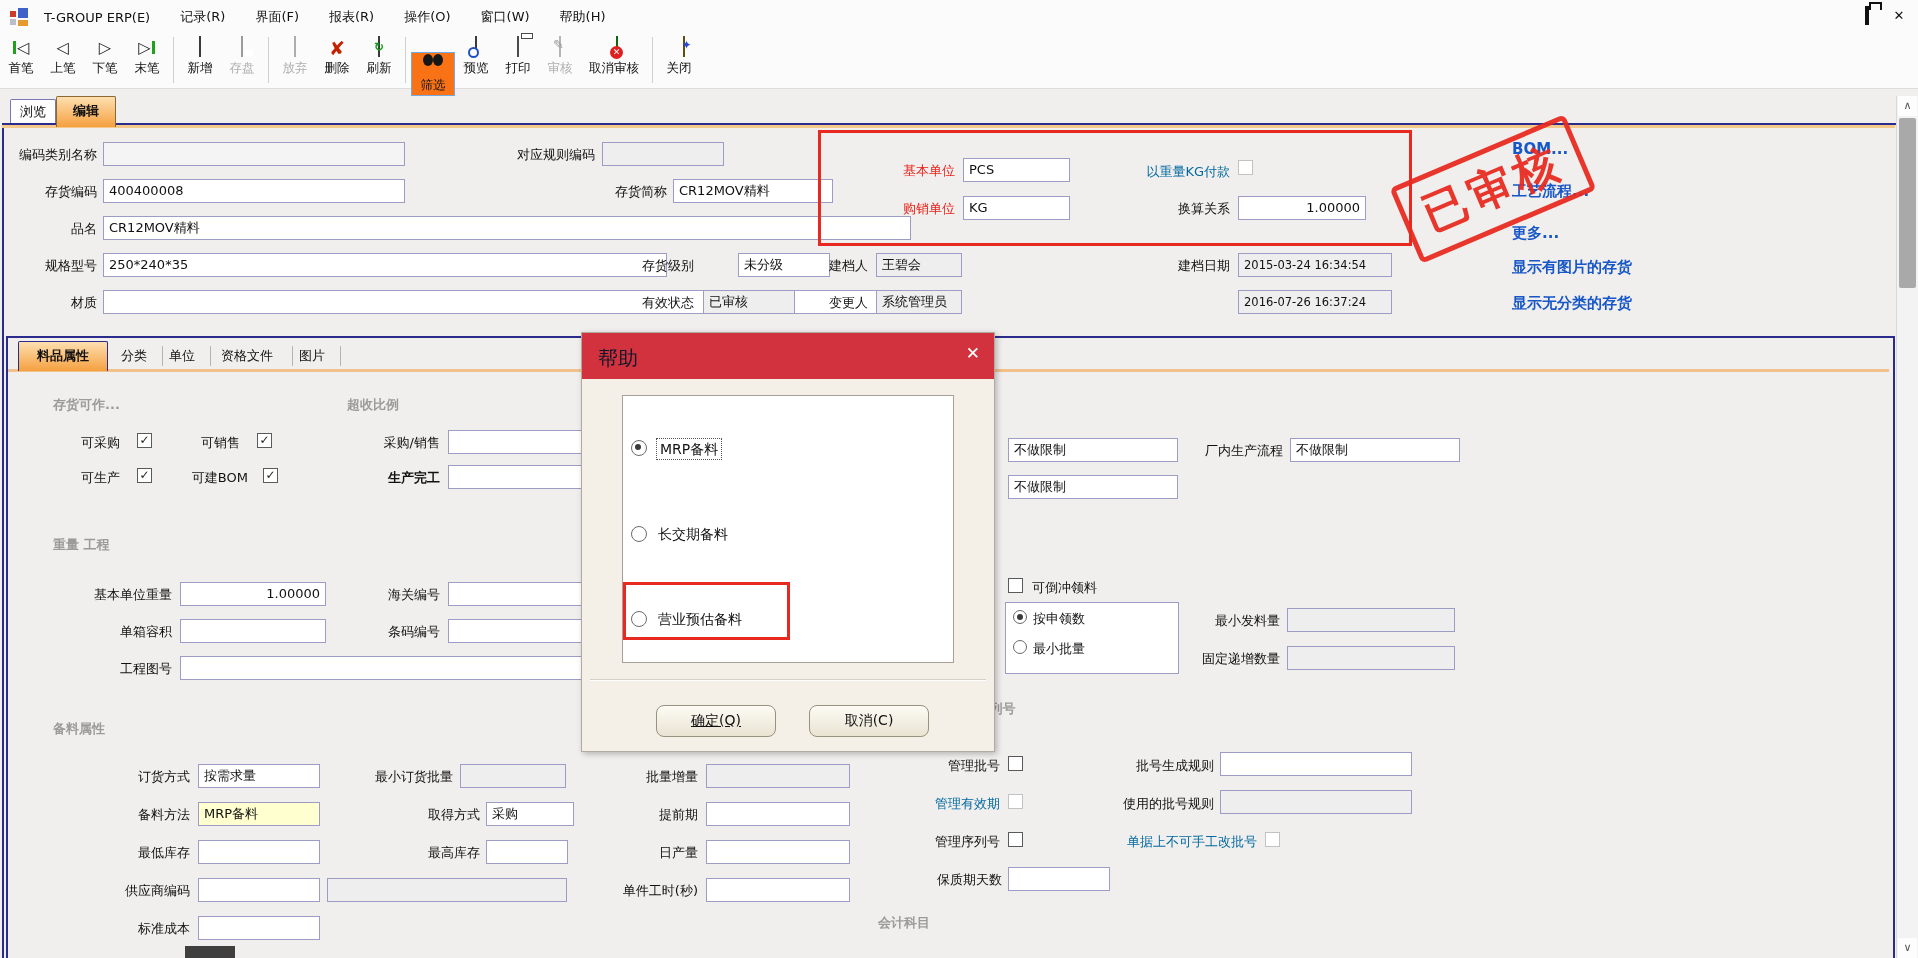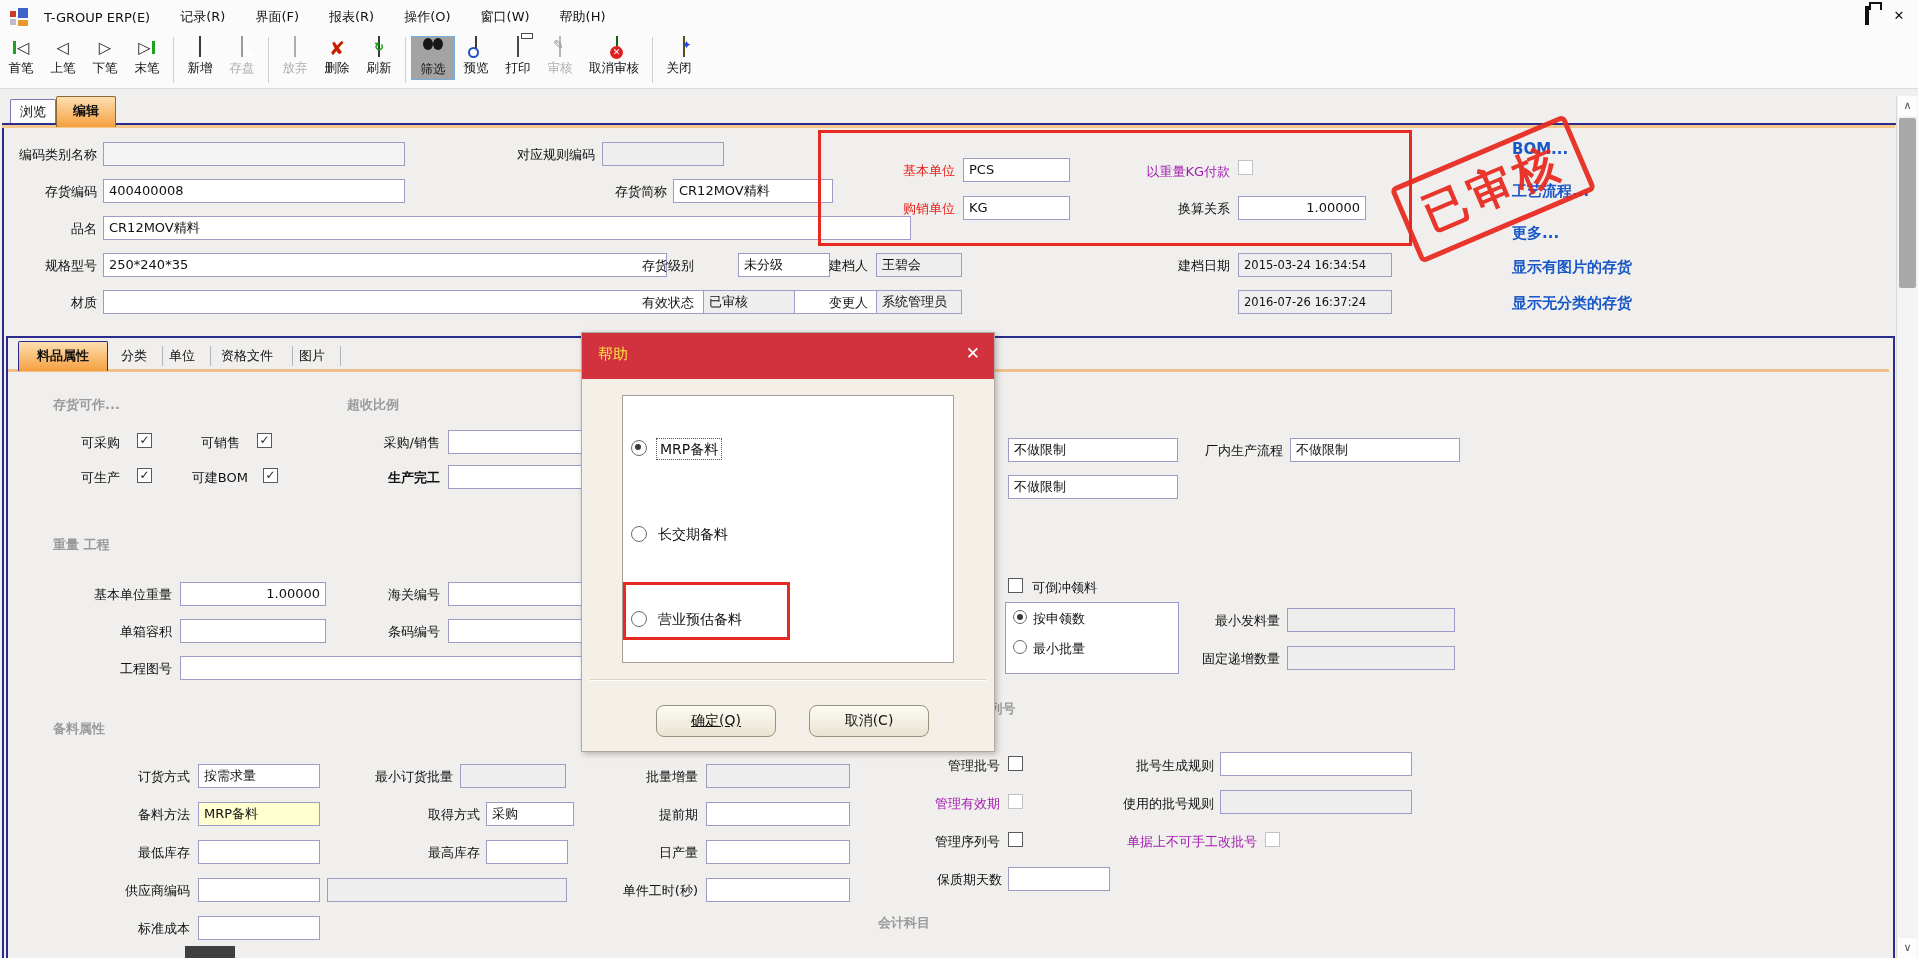--- a/index.html
+++ b/index.html
@@ -15,21 +15,21 @@
   #wincontrols{position:absolute;right:10px;top:7px;display:flex;gap:14px;align-items:center;}
   .winbtn{width:18px;height:18px;text-align:center;font-weight:bold;font-size:13px;line-height:18px;}
   .minbar{width:10px;height:2px;background:#111;margin:12px auto 0;}
   .restore{width:10px;height:8px;border:2px solid #111;position:relative;margin:4px auto 0;background:#fff;}
   .restore::before{content:"";position:absolute;left:2px;top:-6px;width:9px;height:6px;border:2px solid #111;border-bottom:none;}
   #toolbar{position:absolute;left:0;top:34px;width:1918px;height:52px;background:#fbfbfb;
            border-bottom:1px solid #dcdcdc;display:flex;align-items:flex-start;padding-top:2px;}
   .tbi{min-width:40px;text-align:center;padding:1px 1px;}
   .tbi .tblabel{font-size:12.5px;display:block;margin-top:1px;white-space:nowrap;}
   .tbi.dis{color:#b0b0b0;}
-  .tbi.sel{border:1px solid #74aae2;background:#a3a3a3;}
+  .tbi.sel{border:1px solid #74aae2;background:#f97316;margin-top:16px;}
   .tbsep{width:1px;height:46px;background:#cfcfcf;margin:1px 5px 0 5px;}
   .icn{height:22px;position:relative;display:block;}
   .tri{font-size:16px;line-height:22px;color:#222;}
   .gbar{display:inline-block;width:3px;height:13px;background:#1fa01f;vertical-align:-1px;margin:0 1px;}
   .pg{width:13px;height:17px;background:#fff;border:1px solid #3a3a3a;margin:2px auto 0;position:relative;}
   .dis .pg{border-color:#b5b5b5;background:#f0f0f0;}
   .floppy{width:15px;height:15px;background:#c2c2c6;border:1px solid #9b9b9f;margin:3px auto 0;position:relative;}
   .floppy::before{content:"";position:absolute;left:3px;bottom:0;width:8px;height:6px;background:#fff;}
   .eraser{width:15px;height:9px;background:#d6d6d6;border:1px solid #adadad;margin:7px auto 0;transform:rotate(-18deg);}
   .redx{font-size:19px;font-weight:bold;color:#c42000;line-height:22px;}
@@ -56,21 +56,21 @@
   #orangestrip1{position:absolute;left:2px;top:125px;width:1893px;height:3px;background:#f5c88c;z-index:3;}
   #lowerpanel{position:absolute;left:6px;top:336px;width:1885px;height:622px;border:2px solid #2b2b8e;border-bottom:none;background:#f0efed;}
   #orangestrip2{position:absolute;left:8px;top:369px;width:1881px;height:3px;background:#f2c08a;z-index:3;}
   .subtab{position:absolute;font-size:13px;text-align:center;white-space:nowrap;}
   .subtab.active{font-weight:bold;background:linear-gradient(#fddfb0,#f5a040);border:1px solid #2b2b8e;border-bottom:none;z-index:4;border-radius:2px 2px 0 0;}
   .subtab.plain{border-right:1px solid #b4b4b4;padding-right:10px;}
   
   .lbl{position:absolute;font-size:13px;height:18px;line-height:18px;text-align:right;white-space:nowrap;}
   .lbl.left{text-align:left;}
   .lbl.red{color:#e8211a;}
-  .lbl.dis{color:#a21caf;}
+  .lbl.dis{color:#0369a1;}
   .sec{position:absolute;font-size:13px;font-weight:bold;color:#9b9b9b;white-space:nowrap;}
   .fld{position:absolute;height:24px;background:#fff;border:1px solid #9c9cc4;box-sizing:border-box;
        font-size:13px;line-height:22px;padding:0 5px;white-space:nowrap;overflow:hidden;}
   .fld.ro{background:#eeeeee;}
   .fld.num{text-align:right;}
   .fld.yellow{background:#ffffcf;}
   .fld.small{font-size:11.5px;}
   .fld.haslk{padding-right:25px;}
   .chk{position:absolute;width:15px;height:15px;background:#fff;border:1px solid #5a5a5a;box-sizing:border-box;
        font-size:12px;line-height:12px;text-align:center;color:#222;}
@@ -80,21 +80,21 @@
   .rad.on::before{content:"";position:absolute;left:3px;top:3px;width:6px;height:6px;border-radius:50%;background:#3a3a3a;}
   .link{position:absolute;font-size:15px;font-weight:bold;color:#1857c8;white-space:nowrap;cursor:pointer;}
   .redbox{position:absolute;border:3px solid #e8291f;box-sizing:border-box;z-index:5;}
   #stamp{position:absolute;left:1398px;top:148px;width:180px;height:72px;border:5px solid #e8291f;border-radius:6px;
          color:#e8291f;font-size:44px;font-weight:bold;letter-spacing:5px;text-align:center;line-height:70px;
          transform:rotate(-23deg);opacity:.93;z-index:6;}
   
   #dialog{position:absolute;left:581px;top:332px;width:412px;height:418px;background:#f4f0e8;
           border:1px solid #b2aaa0;box-shadow:2px 2px 6px rgba(0,0,0,.25);z-index:50;}
   #dlg-title{position:absolute;left:0;top:0;right:0;height:46px;background:#d2323e;}
-  #dlg-title-text{position:absolute;left:16px;top:12px;font-size:15px;color:#fde047;}
+  #dlg-title-text{position:absolute;left:16px;top:12px;font-size:20px;color:#0f172a;}
   #dlg-close{position:absolute;right:14px;top:10px;color:#fff;font-size:17px;font-weight:bold;}
   #dlg-list{position:absolute;left:40px;top:62px;width:330px;height:266px;background:#fff;border:1px solid #a8a098;}
   .dlg-opt-label{position:absolute;font-size:14px;height:20px;line-height:20px;white-space:nowrap;}
   .focusdots{border:1px dotted #555;padding:0 3px;}
   #dlg-sep{position:absolute;left:8px;top:346px;width:396px;height:0;border-top:1px solid #d8d0c4;border-bottom:1px solid #fff;}
   .dlgbtn{position:absolute;width:118px;height:30px;border:1px solid #98927e;border-radius:8px;
           background:linear-gradient(#fdfbf4,#e9e3d2);font-size:14px;text-align:center;line-height:28px;}
   
   #vscroll{position:absolute;right:0;top:96px;width:21px;height:862px;background:#f3f3f3;border-left:1px solid #d8d8d8;z-index:60;}
   .sbtn{position:absolute;left:1px;width:19px;height:20px;background:#fdfdfd;color:#555;font-size:11px;text-align:center;line-height:20px;}

